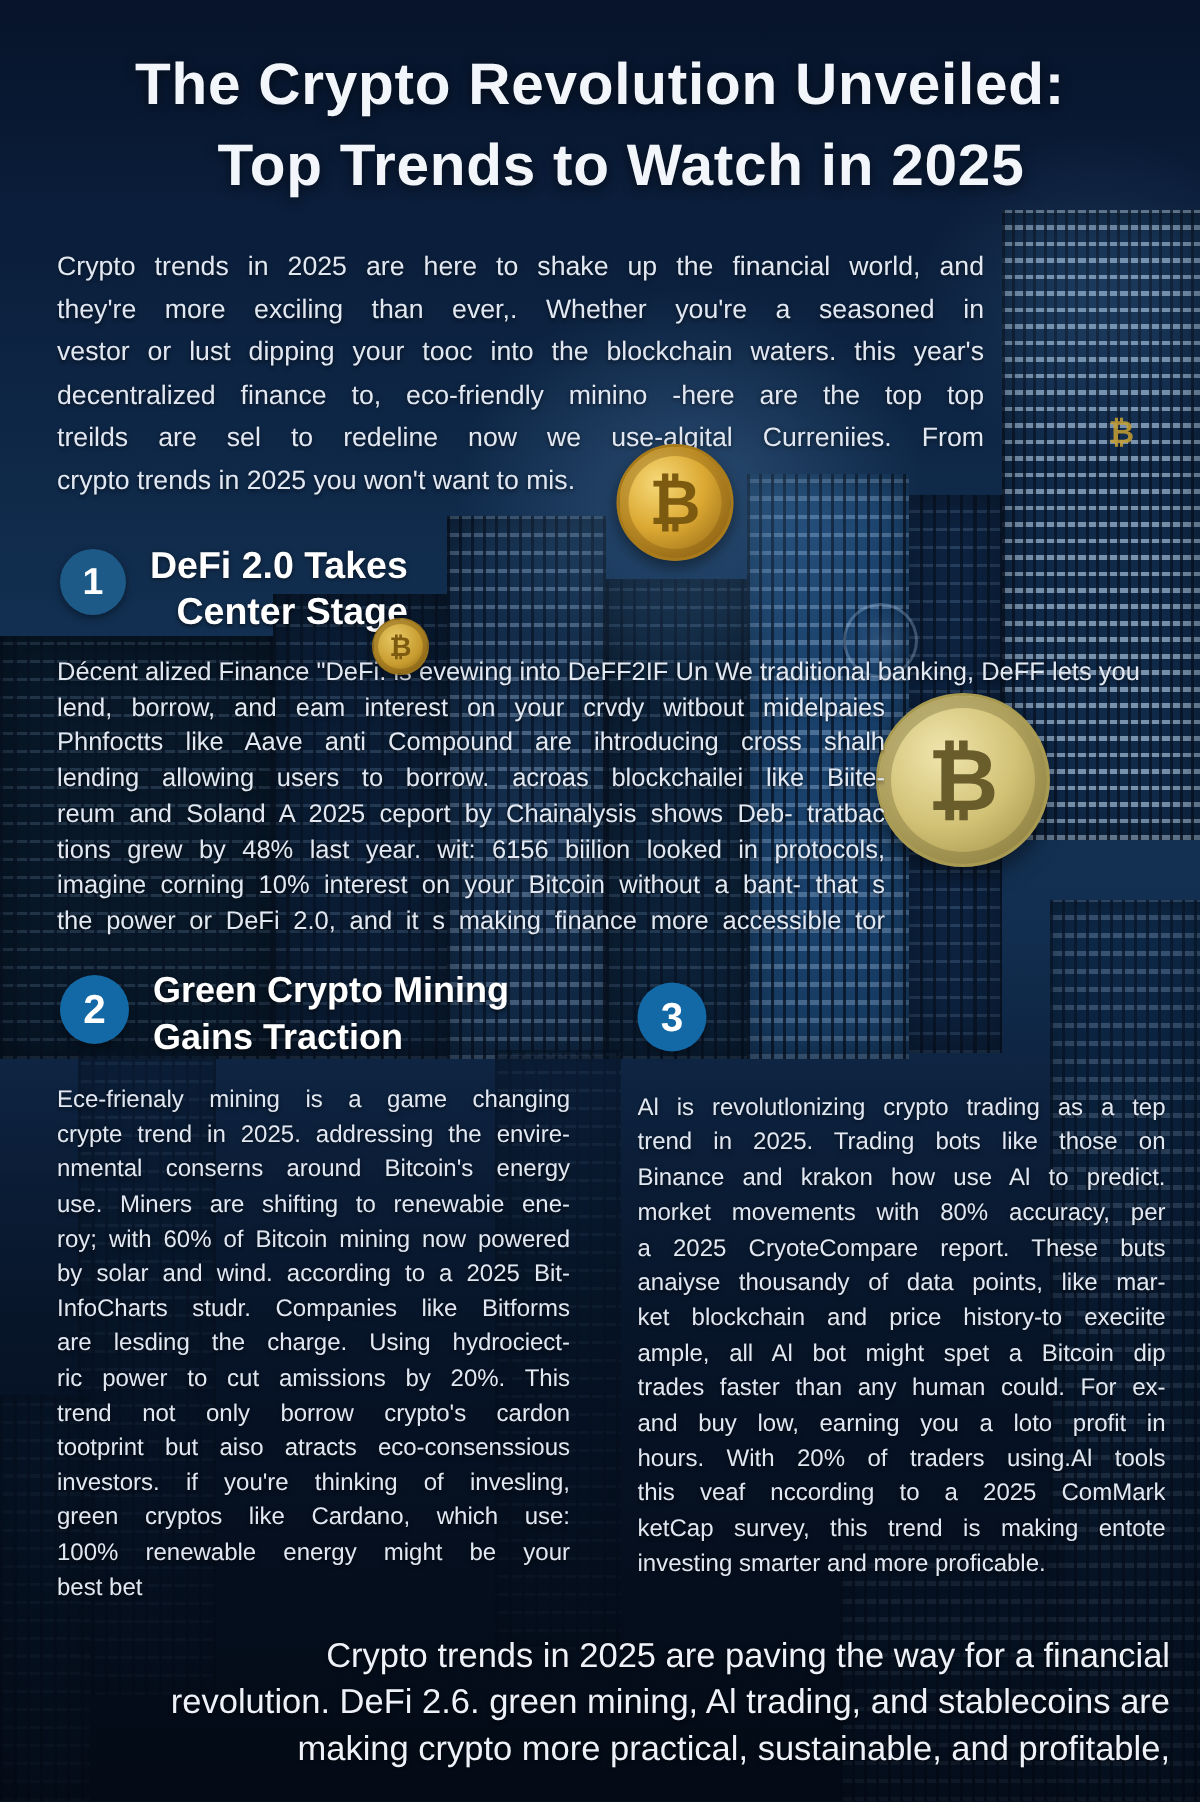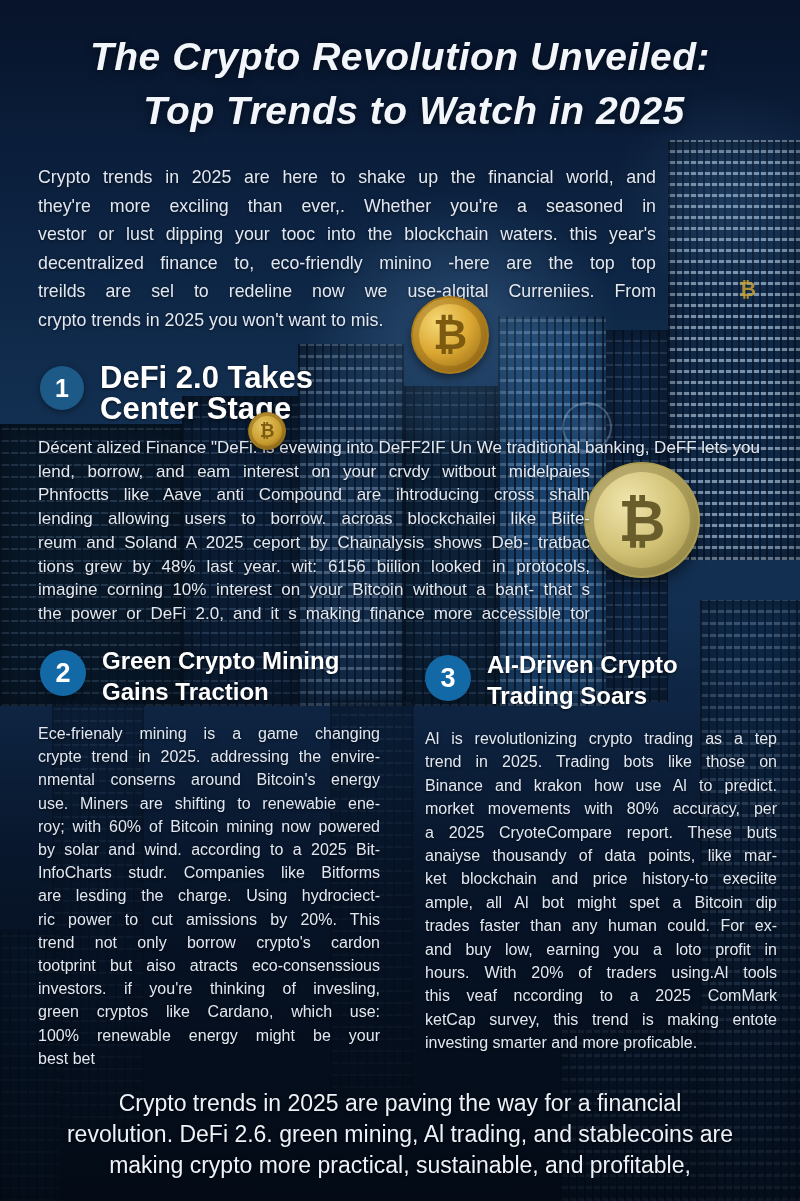--- a/index.html
+++ b/index.html
@@ -18,36 +18,36 @@
       repeating-linear-gradient(0deg, rgba(180,210,245,.32) 0 3px, rgba(180,210,245,0) 3px 12px); }
   .wd { background-image:
       repeating-linear-gradient(90deg, rgba(8,20,38,.8) 0 2px, rgba(8,20,38,0) 2px 9px),
       repeating-linear-gradient(0deg, rgba(150,185,225,.18) 0 2px, rgba(150,185,225,0) 2px 12px); }
   .glow { position:absolute; background:radial-gradient(ellipse at center, rgba(96,150,200,.32), rgba(96,150,200,0) 65%); }
   .shade { position:absolute; inset:0;
     background:linear-gradient(180deg, rgba(4,12,26,.25) 0%, rgba(4,12,26,0) 12%, rgba(4,12,26,0) 52%, rgba(3,10,22,.45) 72%, rgba(2,7,16,.72) 100%); }
 
   .title { position:absolute; left:0; right:0; top:30px; margin:0; z-index:2;
     text-align:center; font-size:39px; font-weight:600; letter-spacing:.5px;
-    color:#f2f6fb; line-height:54px; text-shadow:0 2px 8px rgba(0,0,0,.55);font-style:italic; }
+    color:#f2f6fb; line-height:54px; text-shadow:0 2px 8px rgba(0,0,0,.55); }
   .title div:nth-child(2){ transform:translateX(14px); }
 
   .para { position:absolute; z-index:2; color:#e2e8f2; text-shadow:0 1px 3px rgba(0,0,0,.6); }
   .para .tline { text-align:justify; text-align-last:justify; overflow:hidden; }
   .no-just-last .tline:last-child { text-align-last:left; }
   .tline.nowrap { white-space:nowrap; text-align:left; text-align-last:auto; overflow:visible; }
 
   .intro { left:38px; top:163px; width:618px; font-size:17.8px; line-height:28.6px; }
   .s1 { left:38px; top:436px; width:552px; font-size:17px; line-height:23.7px; }
   .s2 { left:38px; top:722px; width:342px; font-size:16px; line-height:23.2px; }
   .s3 { left:425px; top:727px; width:352px; font-size:16px; line-height:23.4px; }
 
   .h { position:absolute; margin:0; z-index:2; color:#ffffff; font-weight:700;
        text-shadow:0 1px 3px rgba(0,0,0,.6); }
-  .s1h { left:100px; top:362px; font-size:31px; line-height:31px; }
+  .s1h { left:100px; top:362px; font-size:25px; line-height:31px;text-align:right; }
   .s2h { left:102px; top:646px; font-size:24px; line-height:30.5px; }
   .s3h { left:487px; top:650px; font-size:24px; line-height:30.5px; }
 
   .badge { position:absolute; z-index:2; border-radius:50%; color:#fff; font-weight:700;
     display:flex; align-items:center; justify-content:center;
     box-shadow:0 2px 6px rgba(0,0,0,.4); text-shadow:none; }
   .b1 { left:40px; top:366px; width:44px; height:44px; font-size:25px; background:#1d5a87; }
   .b2 { left:40px; top:650px; width:46px; height:46px; font-size:27px; background:#1368a6; }
   .b3 { left:425px; top:655px; width:46px; height:46px; font-size:27px; background:#1368a6; }
 
@@ -65,21 +65,21 @@
     border:1px solid #96701c; color:#7c5a10;
     box-shadow:inset 0 0 0 3px rgba(120,85,18,.4), 0 2px 6px rgba(0,0,0,.4); }
   .mark { position:absolute; left:739px; top:277px; z-index:1; color:#c9a133;
     font-size:21px; font-weight:700; opacity:.85; }
   .watermark { position:absolute; left:562px; top:402px; width:46px; height:46px; z-index:1;
     border-radius:50%; border:2px solid rgba(180,205,235,.3);
     background:radial-gradient(circle, rgba(140,175,215,.18), rgba(140,175,215,0) 70%); }
 
   .footer { position:absolute; left:20px; top:1088px; width:760px; z-index:2;
     font-size:23px; line-height:30.8px; color:#eef2f8; text-shadow:0 1px 3px rgba(0,0,0,.65); }
-  .footer .tline { text-align:center; overflow:hidden; }
+  .footer .tline { text-align:right; overflow:hidden; }
 </style>
 </head>
 <body>
 
 <div class="canvas">
 
   <div class="bg">
     <div class="bldg wb" style="left:668px;top:140px;width:132px;height:420px;background-color:#102a4a"></div>
     <div class="bldg wd" style="left:604px;top:330px;width:64px;height:372px;background-color:#0d2340"></div>
     <div class="bldg wm" style="left:498px;top:316px;width:108px;height:390px;background-color:#19416b"></div>
@@ -156,24 +156,20 @@
       <div class="tline">ric power to cut amissions by 20%. This</div>
       <div class="tline">trend not only borrow crypto's cardon</div>
       <div class="tline">tootprint but aiso atracts eco-consenssious</div>
       <div class="tline">investors. if you're thinking of invesling,</div>
       <div class="tline">green cryptos like Cardano, which use:</div>
       <div class="tline">100% renewable energy might be your</div>
       <div class="tline">best bet</div>
     </div>
 
   <div class="badge b3">3</div>
-  <h2 class="h s3h">
-    <div>AI-Driven Crypto</div>
-    <div>Trading Soars</div>
-  </h2>
   <div class="para s3 no-just-last">
       <div class="tline">Al is revolutlonizing crypto trading as a tep</div>
       <div class="tline">trend in 2025. Trading bots like those on</div>
       <div class="tline">Binance and krakon how use Al to predict.</div>
       <div class="tline">morket movements with 80% accuracy, per</div>
       <div class="tline">a 2025 CryoteCompare report. These buts</div>
       <div class="tline">anaiyse thousandy of data points, like mar-</div>
       <div class="tline">ket blockchain and price history-to execiite</div>
       <div class="tline">ample, all Al bot might spet a Bitcoin dip</div>
       <div class="tline">trades faster than any human could. For ex-</div>

